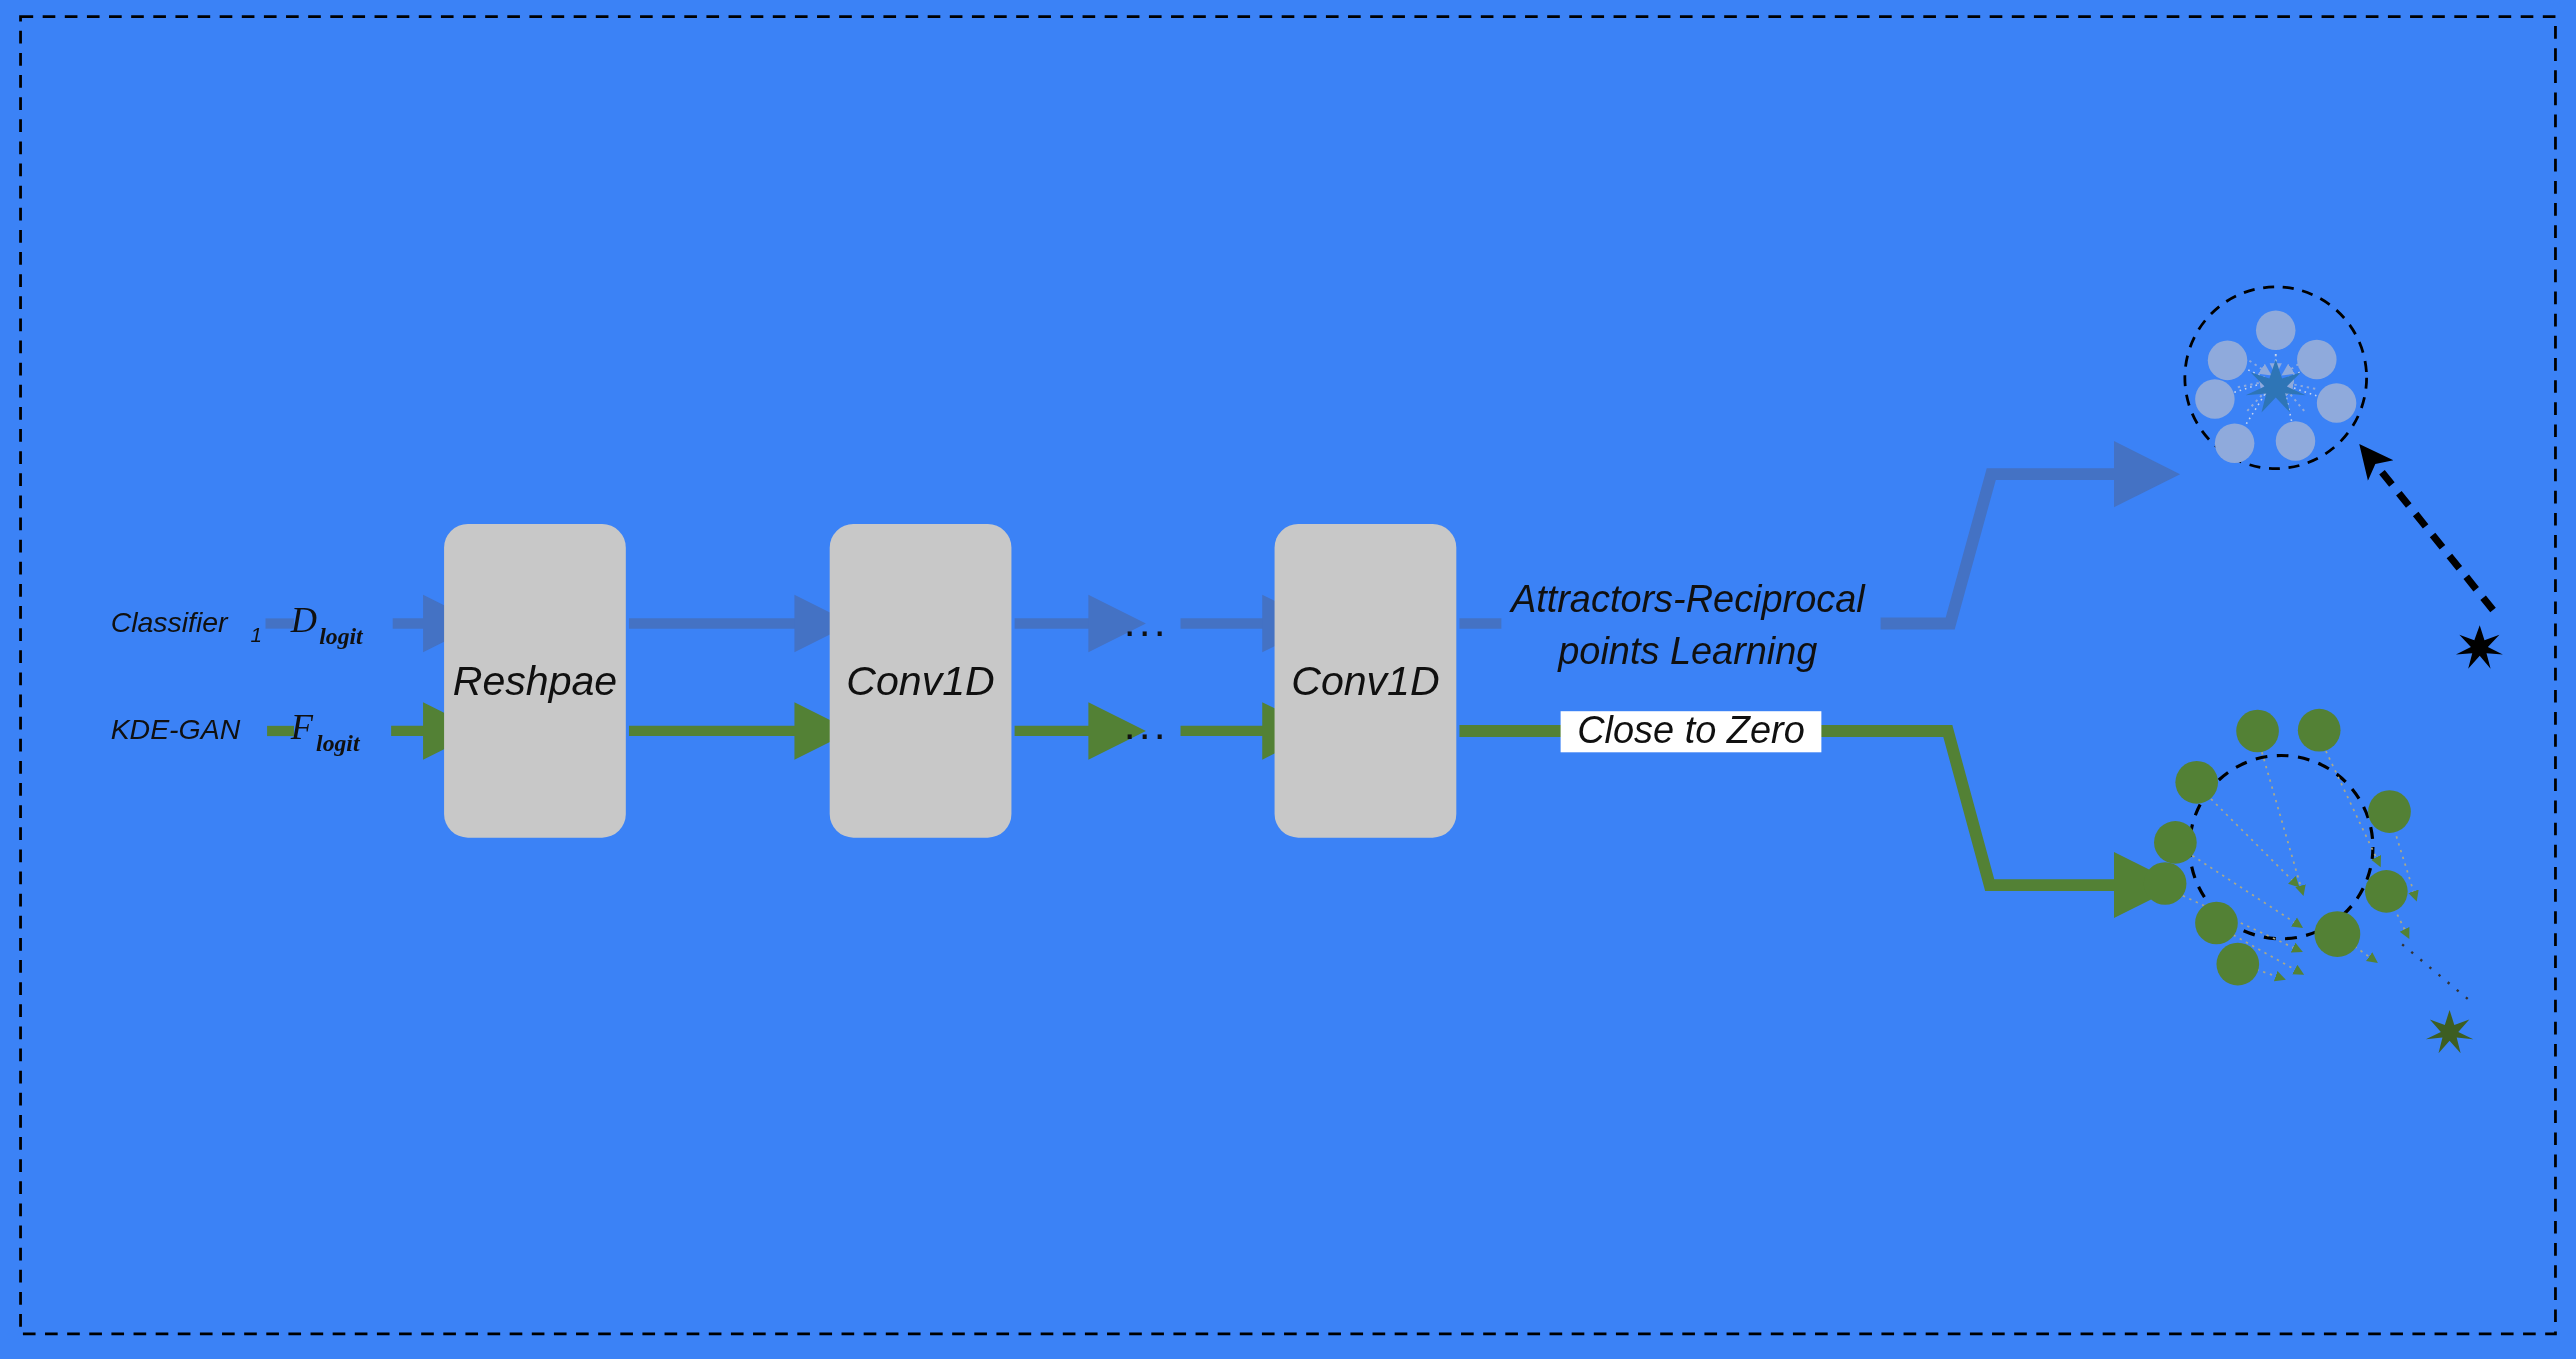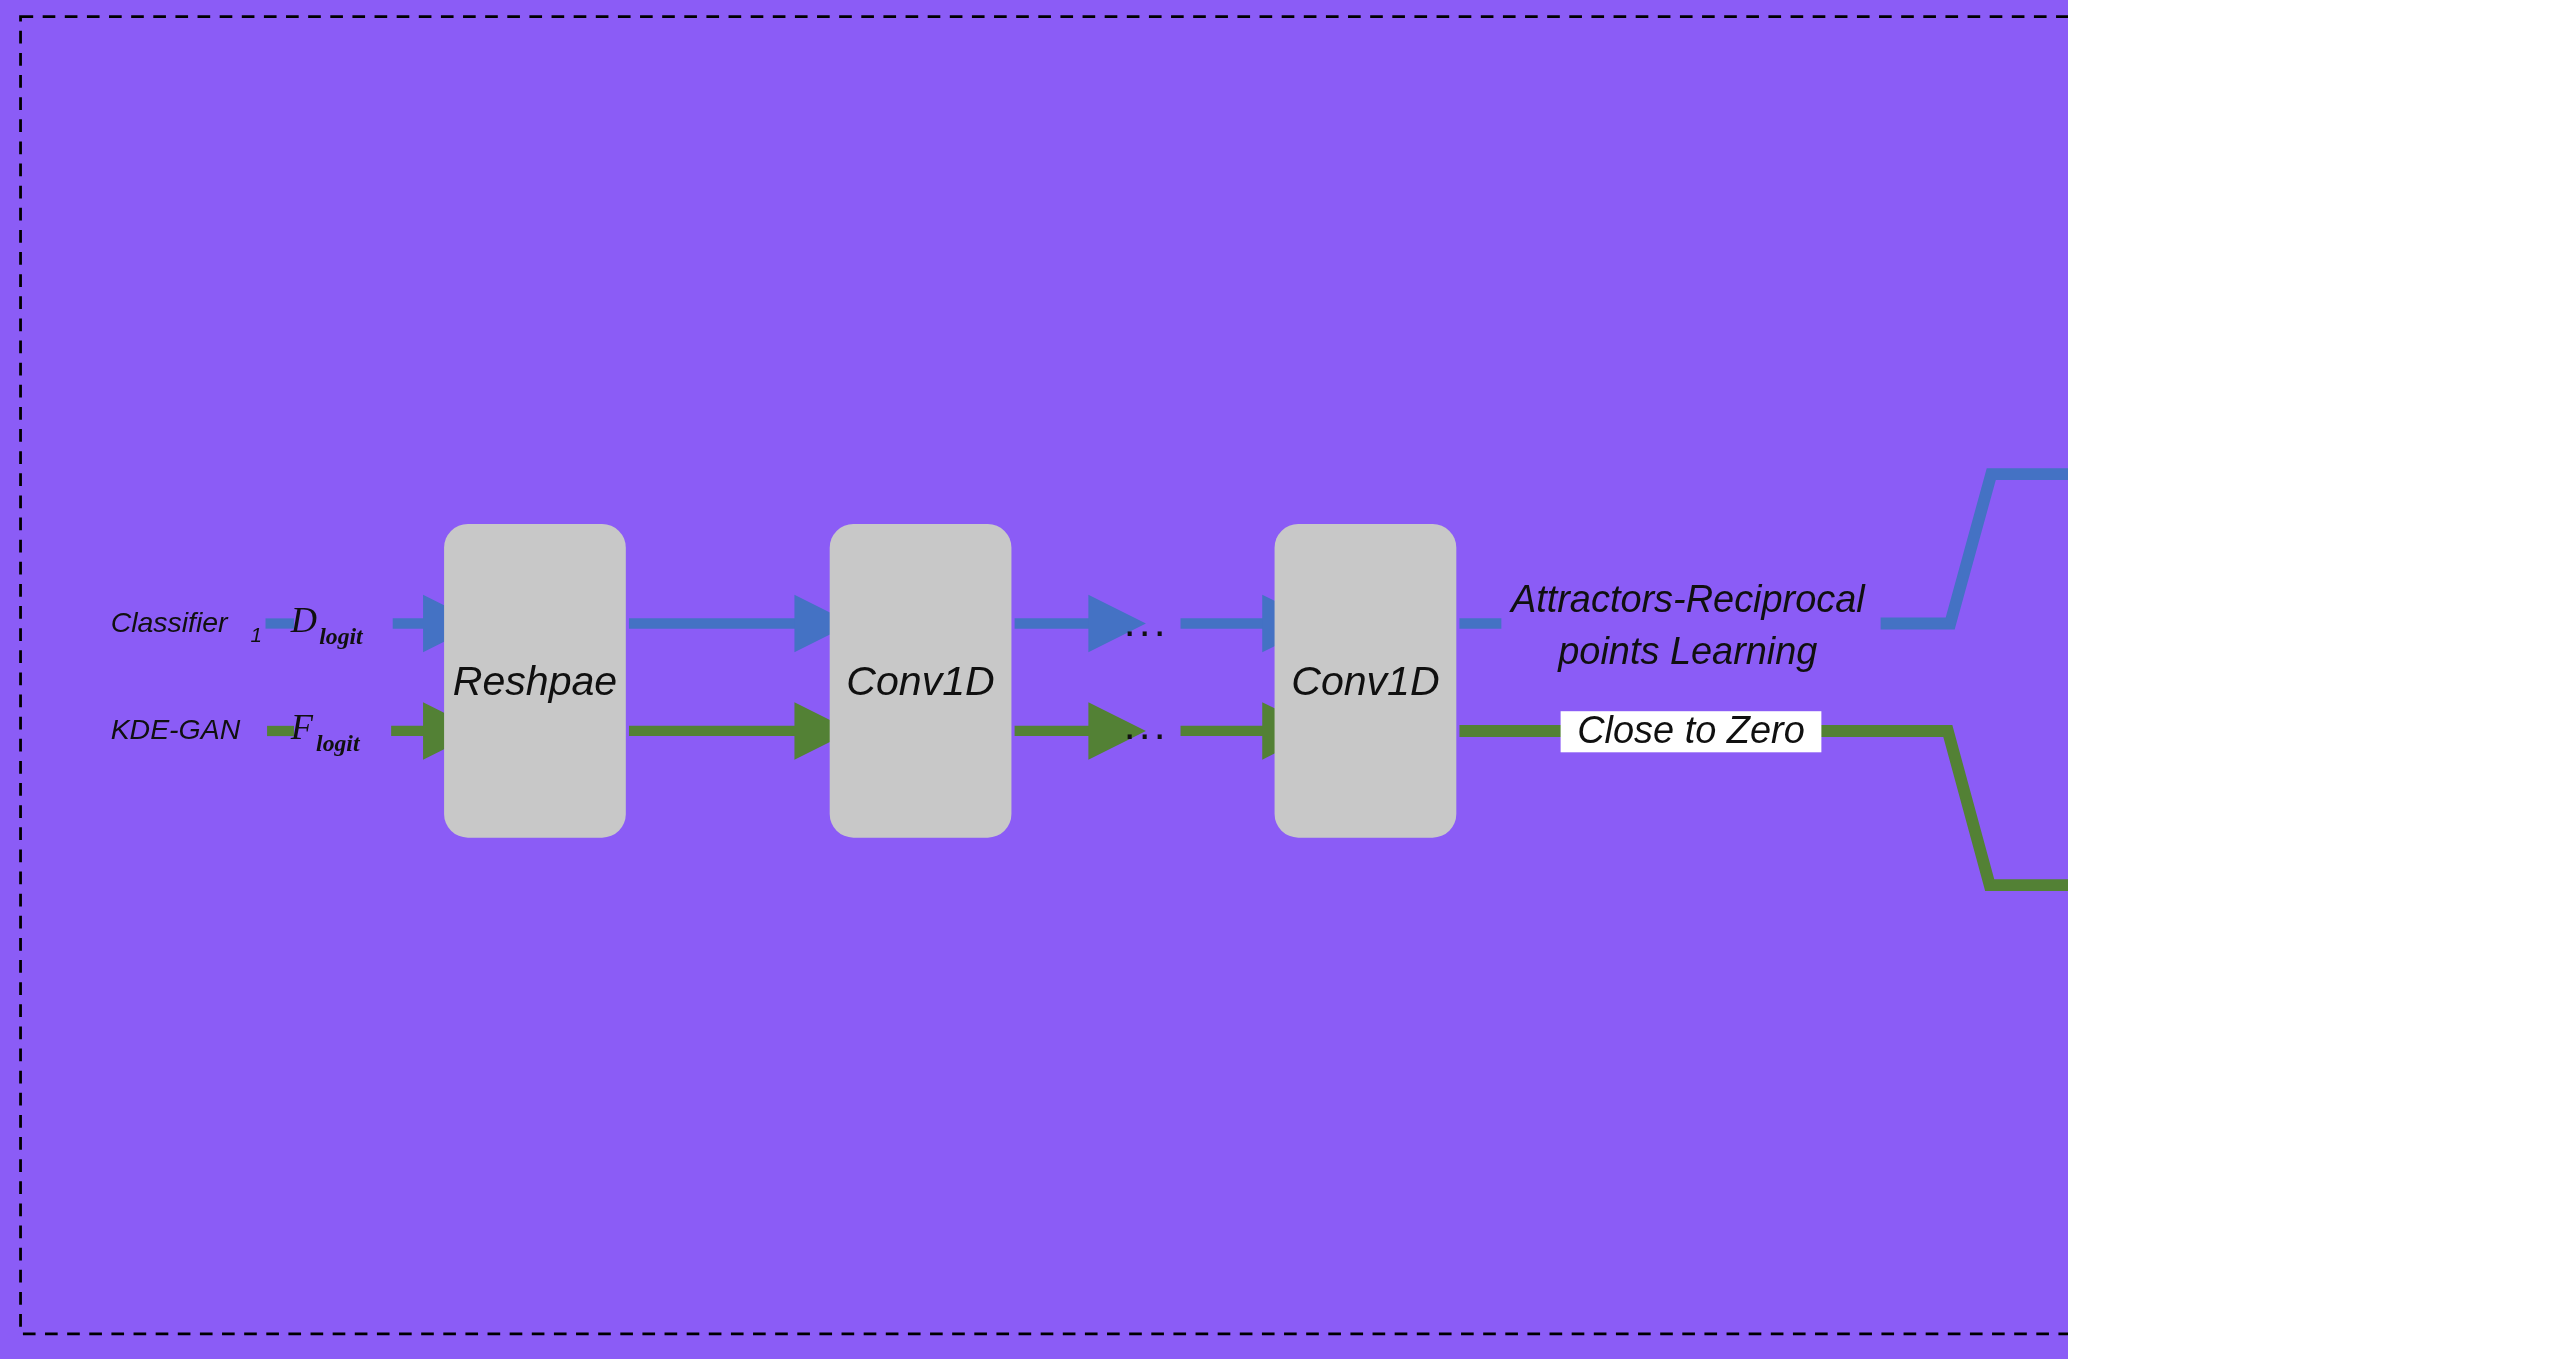--- a/index.html
+++ b/index.html
@@ -5,23 +5,23 @@
   html, body {
     margin: 0;
     padding: 0;
     background: #ffffff;
   }
   body {
     font-family: "Liberation Sans", sans-serif;
   }
   #stage {
     position: relative;
-    width: 2068px;
+    width: 2576px;
     height: 1360px;
-    background: #8b5cf6;
+    background: #3b82f6;
     overflow: hidden;
   }
   #stage > svg {
     position: absolute;
     left: 0;
     top: 0;
     width: 2576px;
     height: 1360px;
   }
   .box-label {

